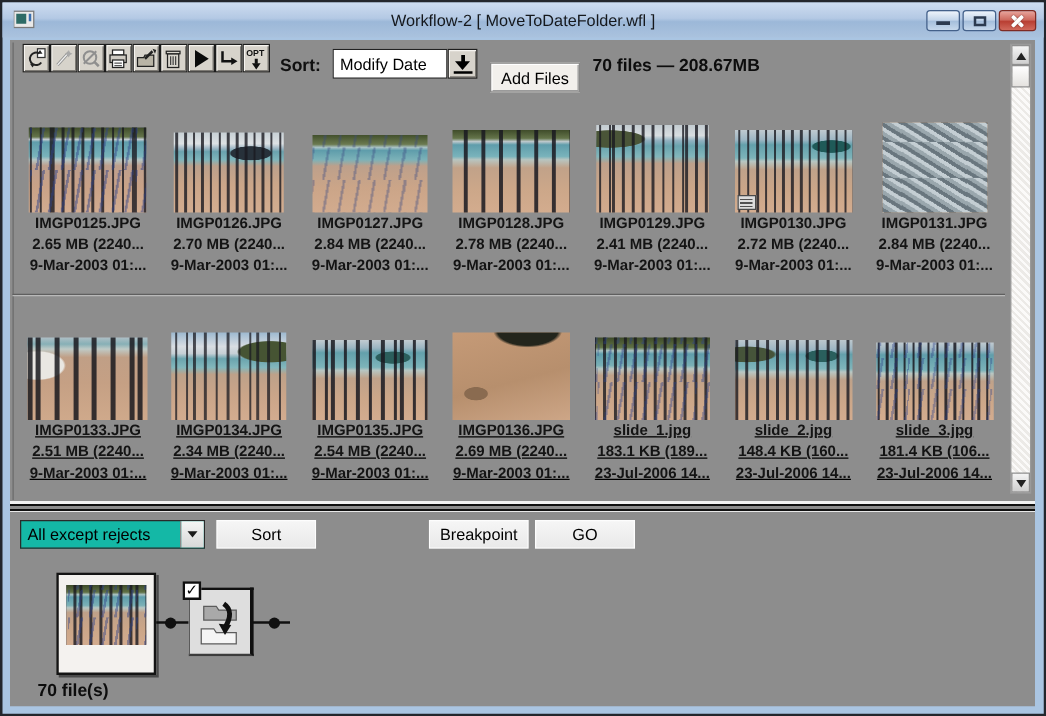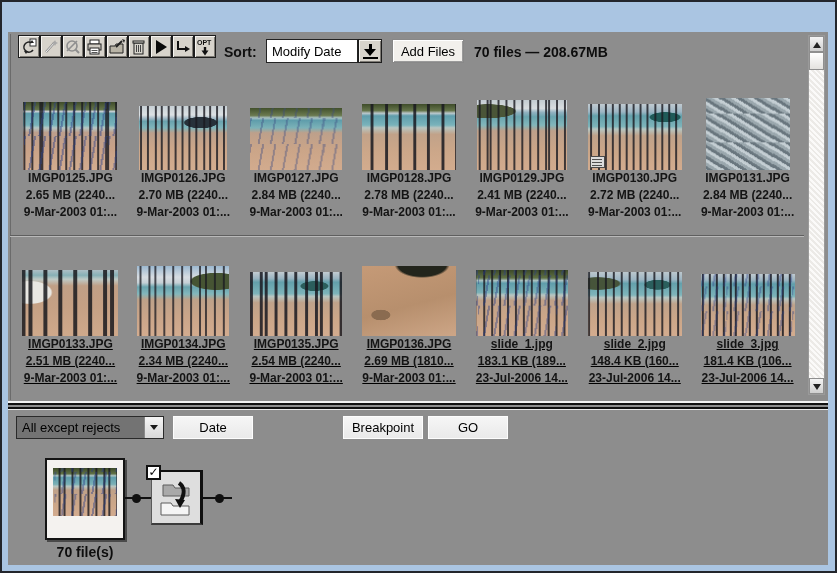--- a/index.html
+++ b/index.html
@@ -40,21 +40,21 @@
   .sortlab{position:absolute;left:216px;top:12px;font-size:14px;font-weight:bold;color:#101010;}
   .combo1{position:absolute;left:258px;top:7px;height:24px;display:flex;}
   .combo1 .field{width:92px;height:24px;background:#fff;border:1px solid #222;
     font-size:13px;color:#000;display:flex;align-items:center;padding-left:5px;}
   .combo1 .drop{width:24px;height:24px;border:1px solid #1d1d1d;background:#d7d3cb;
     box-shadow:inset 1px 1px 0 #f6f4f0,inset -1px -1px 0 #7d7a74;position:relative;}
   .mot-stem{position:absolute;left:10px;top:4px;width:3px;height:6px;background:#000;}
   .mot-tri{position:absolute;left:5px;top:9px;width:0;height:0;
     border-left:6px solid transparent;border-right:6px solid transparent;border-top:7px solid #000;}
   .mot-bar{position:absolute;left:4px;bottom:3px;width:15px;height:2px;background:#000;}
-  .addfiles{position:absolute;left:384px;top:7px;width:72px;height:24px;background:#f2f0ec;
+  .addfiles{position:absolute;left:384px;top:18px;width:72px;height:24px;background:#f2f0ec;
     border:1px solid #888;box-shadow:inset 1px 1px 0 #fff,inset -1px -1px 0 #9a9a9a;
     font-size:13px;color:#000;display:flex;align-items:center;justify-content:center;}
   .status{position:absolute;left:466px;top:12px;font-size:14px;font-weight:bold;color:#0d0d0d;}
 
   
   .grid-row{position:absolute;left:6px;width:790px;display:flex;}
   .row1{top:60px;}
   .row2{top:226px;text-decoration:underline;}
   .cell{width:113px;display:flex;flex-direction:column;align-items:center;}
   .thbox{height:78px;width:100%;display:flex;align-items:flex-end;justify-content:center;}
@@ -148,54 +148,74 @@
   .arr-down{position:absolute;left:3px;top:5px;width:0;height:0;
     border-left:4px solid transparent;border-right:4px solid transparent;border-top:6px solid #222;}
   .sthumb{position:absolute;left:0px;top:16px;width:15px;height:18px;
     background:linear-gradient(180deg,#ffffff,#e4e2df);border:1px solid #8f8f8f;}
 
   
   .ridge{position:absolute;left:0;top:368px;width:820px;height:11px;background:
     linear-gradient(180deg,#8d8d8d 0 1px,#f2f2f2 1px 3px,#101010 3px 5px,#8d8d8d 5px 7px,#101010 7px 9px,#e8e8e8 9px 10px,#8d8d8d 10px 11px);}
 
   
-  .combo2{position:absolute;left:8px;top:384px;width:148px;height:23px;background:#737373;
+  .combo2{position:absolute;left:8px;top:384px;width:148px;height:23px;background:#14b8a6;
     border:1px solid #2a2a2a;display:flex;align-items:center;}
   .combo2 .val{flex:1;font-size:13px;color:#000;padding-left:5px;white-space:nowrap;}
   .combo2 .drop2{width:19px;height:21px;background:linear-gradient(180deg,#f5f5f5,#d8d8d8);
     border-left:1px solid #8a8a8a;position:relative;}
   .drop2 .tri{position:absolute;left:5px;top:8px;width:0;height:0;
     border-left:4px solid transparent;border-right:4px solid transparent;border-top:5px solid #1a1a1a;}
   .bbtn{position:absolute;top:383px;height:25px;width:82px;font-size:13px;color:#000;
     background:linear-gradient(180deg,#f6f6f6,#e9e9e9);border:1px solid #8e8e8e;
     box-shadow:inset 0 0 0 1px #fdfdfd;display:flex;align-items:center;justify-content:center;}
   .bfile{left:164px;} .bwidget{left:249px;} .bbreak{left:334px;} .bgo{left:419px;}
 
   
   .node1{position:absolute;left:37px;top:426px;width:80px;height:82px;background:#f4f2ef;
     border:2px solid #141414;box-shadow:2px 2px 0 rgba(20,20,20,.55);
     display:flex;align-items:flex-start;justify-content:center;padding-top:8px;}
   .node1 .nimg{width:64px;height:48px;}
-  .nlabel{position:absolute;left:22px;top:512px;width:110px;text-align:center;
+  .nlabel{position:absolute;left:22px;top:512px;width:110px;
     font-size:14px;font-weight:bold;color:#0d0d0d;}
   .wire{position:absolute;height:2px;background:#101010;top:465px;}
   .w1{left:117px;width:26px;} .w2{left:194px;width:30px;}
   .dot{position:absolute;width:9px;height:9px;border-radius:50%;background:#101010;top:461.5px;}
   .d1{left:124px;} .d2{left:207px;}
   .node2{position:absolute;left:143px;top:438px;width:52px;height:55px;background:#dedede;
     border-top:2px solid #101010;border-right:3px solid #101010;border-left:1px solid #5a5a5a;
     border-bottom:2px solid #3c3c3c;display:flex;align-items:center;justify-content:center;}
   .checkbox{position:absolute;left:138px;top:433px;width:15px;height:15px;background:#fff;
     border:2px solid #101010;font-size:12px;font-weight:bold;color:#000;line-height:11px;text-align:center;}
 </style>
 </head>
 <body>
 
 <div class="win">
 
+  <div class="titlebar">
+    <svg class="appicon" viewBox="0 0 17 16">
+      <rect x="0" y="1" width="16" height="13" fill="#e9e9e9" stroke="#7a7a7a"></rect>
+      <rect x="2" y="3" width="8" height="8" fill="#2e6b66"></rect>
+      <rect x="12" y="3" width="2" height="6" fill="#3a6fb0"></rect>
+    </svg>
+    <div class="title">Workflow-2 [ MoveToDateFolder.wfl ]</div>
+    <div class="winbtns">
+      <div class="wbtn">
+          <span class="glyph-min"></span>
+        </div>
+      <div class="wbtn">
+          <span class="glyph-max"></span>
+        </div>
+      <div class="wbtn close">
+          <span class="glyph-x1"></span>
+          <span class="glyph-x2"></span>
+        </div>
+    </div>
+  </div>
 
   <div class="client">
     <div class="panel-edge"></div>
 
     <div class="toolbar">
       <button class="tbtn">
         <svg width="18" height="18" viewBox="0 0 18 18">
           <rect x="10" y="1" width="6" height="7" fill="#fff" stroke="#333"></rect>
           <path d="M13 12a5 5 0 1 1-1.5-7.2" fill="none" stroke="#222" stroke-width="1.6"></path>
           <path d="M12 2l2 3h-4z" fill="#222"></path>
@@ -359,21 +379,21 @@
           </div>
         <div class="cap">IMGP0135.JPG</div>
         <div class="cap">2.54 MB (2240...</div>
         <div class="cap">9-Mar-2003 01:...</div>
       </div>
       <div class="cell">
         <div class="thbox">
             <div class="th t11"></div>
           </div>
         <div class="cap">IMGP0136.JPG</div>
-        <div class="cap">2.69 MB (1810...</div>
+        <div class="cap">2.69 MB (2240...</div>
         <div class="cap">9-Mar-2003 01:...</div>
       </div>
       <div class="cell">
         <div class="thbox">
             <div class="th t12"></div>
           </div>
         <div class="cap">slide_1.jpg</div>
         <div class="cap">183.1 KB (189...</div>
         <div class="cap">23-Jul-2006 14...</div>
       </div>
@@ -406,21 +426,21 @@
     </div>
 
     <div class="ridge"></div>
 
     <div class="combo2">
       <span class="val">All except rejects</span>
       <span class="drop2">
           <span class="tri"></span>
         </span>
     </div>
-    <button class="bbtn bfile">Date</button>
+    <button class="bbtn bfile">Sort</button>
     <button class="bbtn bbreak">Breakpoint</button>
     <button class="bbtn bgo">GO</button>
 
     <div class="node1">
       <div class="nimg t12"></div>
     </div>
     <div class="nlabel">70 file(s)</div>
     <div class="wire w1"></div>
     <div class="dot d1"></div>
     <div class="node2">

